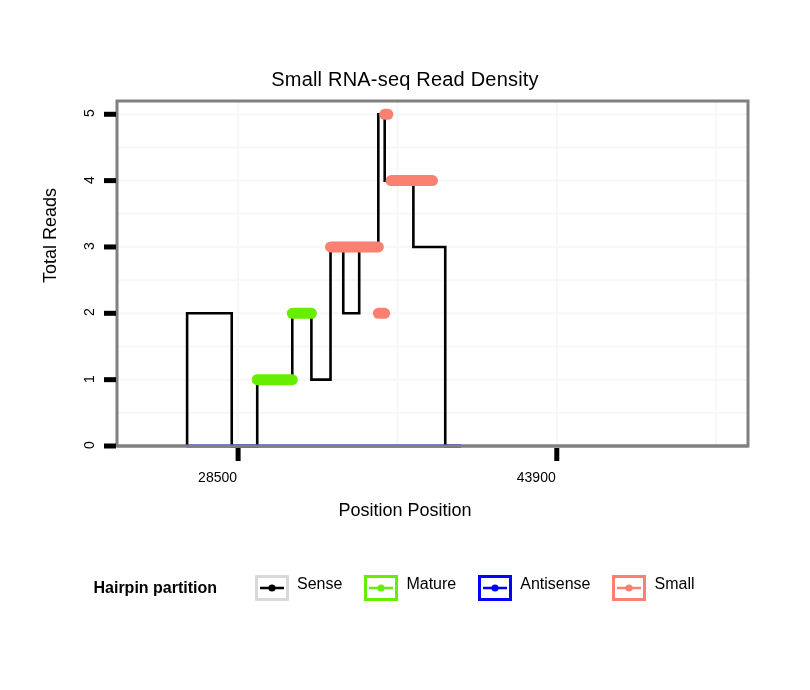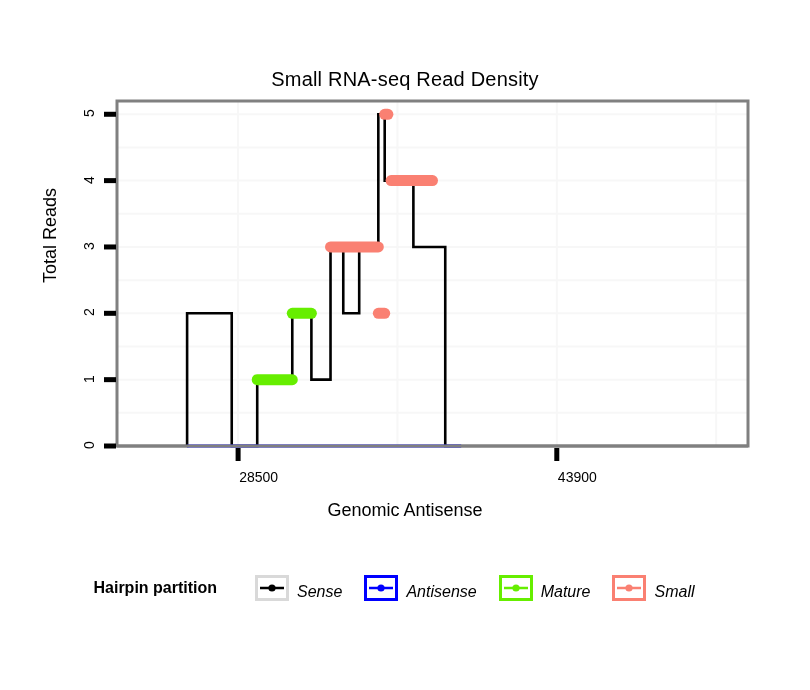--- a/index.html
+++ b/index.html
@@ -61,21 +61,21 @@
     color: #000000;
     transform: rotate(-90deg);
     transform-origin: center center;
     text-align: center;
     width: 20px;
   }
   .tick-label-x {
     position: absolute;
     font-size: 14px;
     color: #000000;
-    text-align: right;
+    text-align: left;
     width: 80px;
   }
   
   .legend {
     position: absolute;
     left: 0;
     top: 575px;
     width: 810px;
     display: flex;
     align-items: center;
@@ -83,23 +83,22 @@
     gap: 16px;
   }
   .legend-title {
     font-size: 16px;
     font-weight: bold;
     color: #000000;
     margin-right: 22px;
   }
   .legend-entry {
     display: flex;
-    align-items: flex-end;
+    align-items: flex-start;
     margin-right: 8px;
-    font-style: italic;
   }
   .legend-key {
     width: 34px;
     height: 26px;
     border: 3px solid #d9d9d9;
     background: #ffffff;
     display: flex;
     align-items: center;
     justify-content: center;
     margin-right: 8px;
@@ -114,21 +113,21 @@
 </style>
 </head>
 <body>
 
 <div id="chart-root">
 
   <div class="chart-title">Small RNA-seq Read Density</div>
 
   <div class="ylabel">Total Reads</div>
 
-  <div class="xlabel">Genomic Antisense</div>
+  <div class="xlabel">Position Position</div>
 
   <svg class="plot-svg" id="plot-svg" width="810" height="690">
       <rect x="117" y="101" width="631" height="345" fill="#ffffff"></rect>
       <line x1="117" y1="446" x2="748" y2="446" stroke="#f7f7f7" stroke-width="2"></line>
       <line x1="117" y1="379.6538461538462" x2="748" y2="379.6538461538462" stroke="#f7f7f7" stroke-width="2"></line>
       <line x1="117" y1="313.3076923076923" x2="748" y2="313.3076923076923" stroke="#f7f7f7" stroke-width="2"></line>
       <line x1="117" y1="246.96153846153848" x2="748" y2="246.96153846153848" stroke="#f7f7f7" stroke-width="2"></line>
       <line x1="117" y1="180.61538461538464" x2="748" y2="180.61538461538464" stroke="#f7f7f7" stroke-width="2"></line>
       <line x1="117" y1="114.26923076923077" x2="748" y2="114.26923076923077" stroke="#f7f7f7" stroke-width="2"></line>
       <line x1="117" y1="412.8269230769231" x2="748" y2="412.8269230769231" stroke="#f7f7f7" stroke-width="2"></line>
@@ -178,38 +177,38 @@
         <span class="legend-entry">
           <span class="legend-key" style="border-color: rgb(217, 217, 217);">
             <svg width="26" height="20">
               <line x1="1" y1="10" x2="25" y2="10" stroke="#000000" stroke-width="2.5"></line>
               <circle cx="13" cy="10" r="3.6" fill="#000000"></circle>
             </svg>
           </span>
           <span class="legend-label">Sense</span>
         </span>
         <span class="legend-entry">
+          <span class="legend-key" style="border-color: rgb(102, 238, 0);">
+            <svg width="26" height="20">
+              <line x1="1" y1="10" x2="25" y2="10" stroke="#66ee00" stroke-width="2.5"></line>
+              <circle cx="13" cy="10" r="3.6" fill="#66ee00"></circle>
+            </svg>
+          </span>
+          <span class="legend-label">Mature</span>
+        </span>
+        <span class="legend-entry">
           <span class="legend-key" style="border-color: rgb(0, 0, 255);">
             <svg width="26" height="20">
               <line x1="1" y1="10" x2="25" y2="10" stroke="#0000ff" stroke-width="2.5"></line>
               <circle cx="13" cy="10" r="3.6" fill="#0000ff"></circle>
             </svg>
           </span>
           <span class="legend-label">Antisense</span>
         </span>
         <span class="legend-entry">
-          <span class="legend-key" style="border-color: rgb(102, 238, 0);">
-            <svg width="26" height="20">
-              <line x1="1" y1="10" x2="25" y2="10" stroke="#66ee00" stroke-width="2.5"></line>
-              <circle cx="13" cy="10" r="3.6" fill="#66ee00"></circle>
-            </svg>
-          </span>
-          <span class="legend-label">Mature</span>
-        </span>
-        <span class="legend-entry">
           <span class="legend-key" style="border-color: rgb(250, 128, 114);">
             <svg width="26" height="20">
               <line x1="1" y1="10" x2="25" y2="10" stroke="#fa8072" stroke-width="2.5"></line>
               <circle cx="13" cy="10" r="3.6" fill="#fa8072"></circle>
             </svg>
           </span>
           <span class="legend-label">Small</span>
         </span>
       </span>
   </div>

